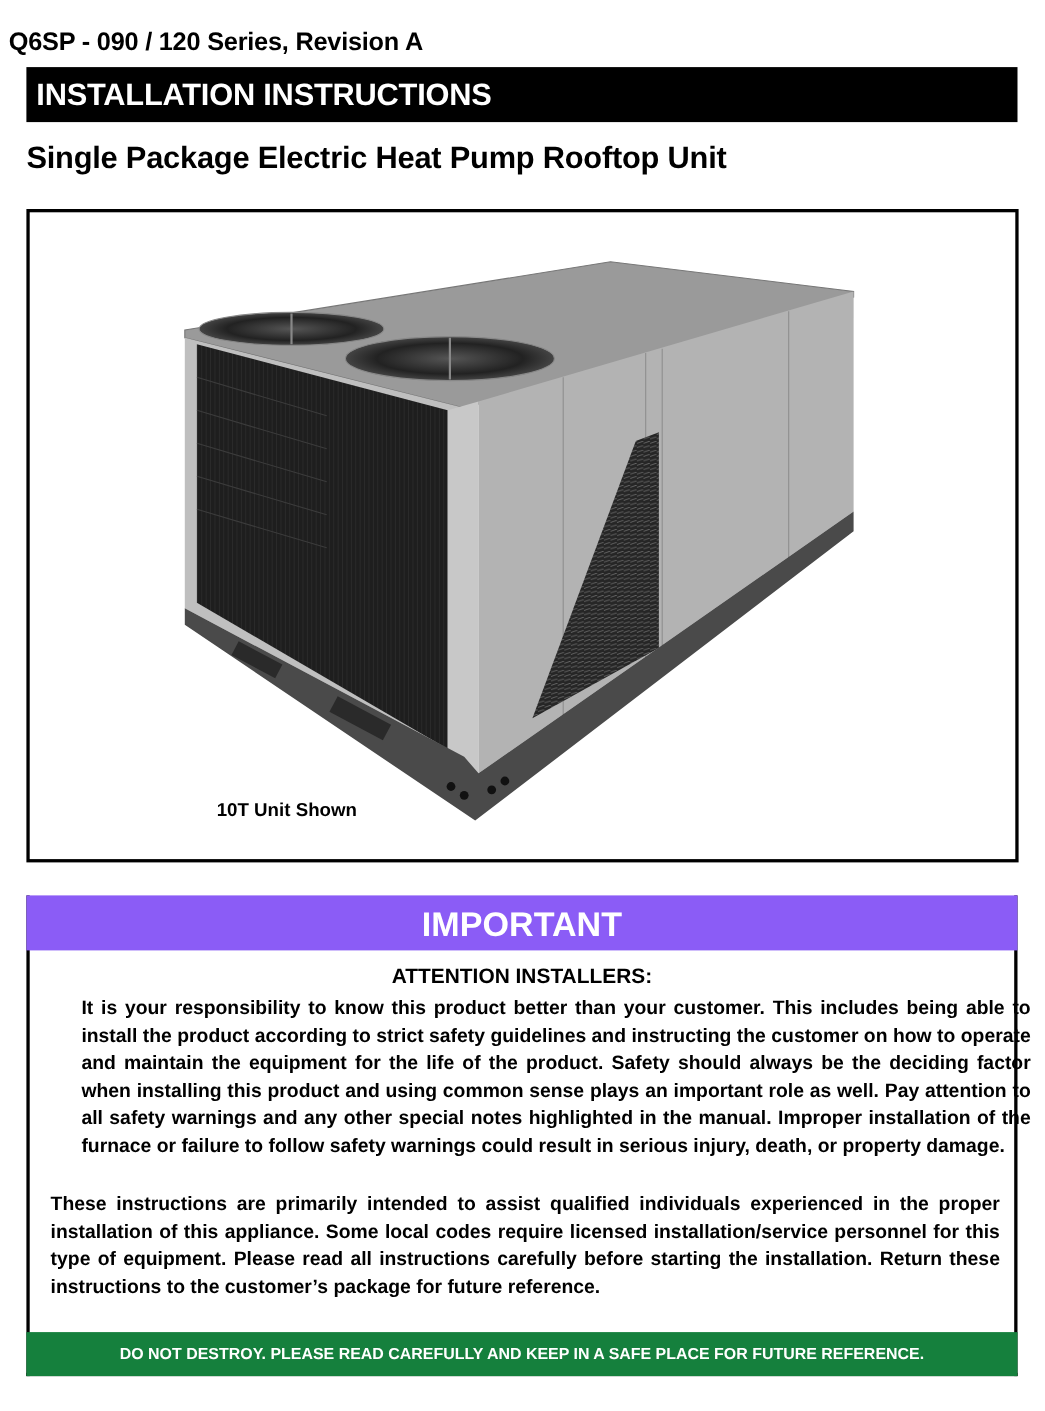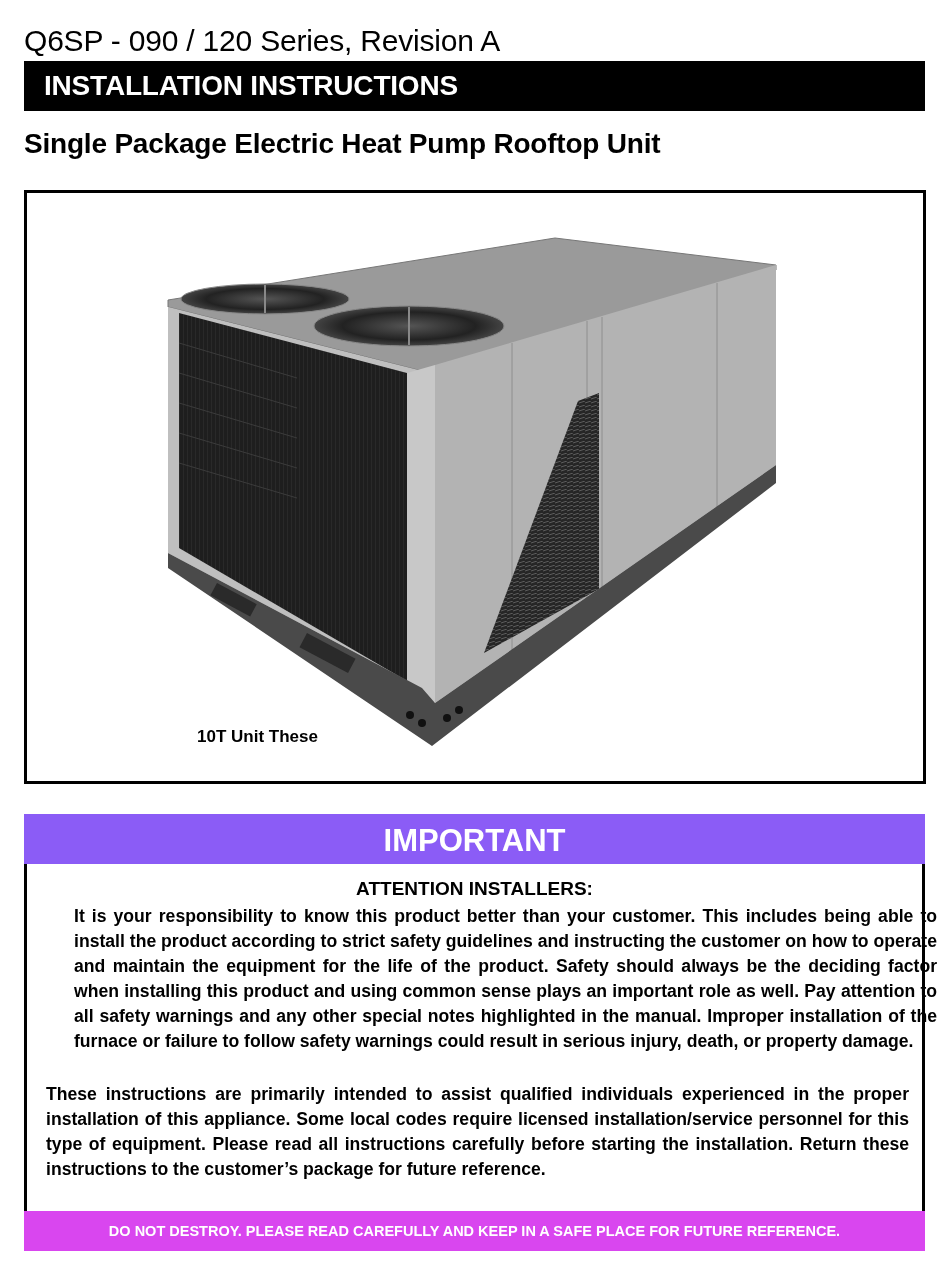--- a/index.html
+++ b/index.html
@@ -1,33 +1,33 @@
 <!DOCTYPE html>
 <html><head>
 <meta charset="utf-8">
 <style>
   html, body { margin: 0; padding: 0; background: #ffffff; }
   body { width: 950px; height: 1283px; position: relative; overflow: hidden;
          font-family: "Liberation Sans", sans-serif; color: #000; }
   .abs { position: absolute; }
-  .series-title { left: 24px; top: 24px; font-size: 30px; font-weight: normal; letter-spacing: -0.2px; }
+  .series-title { left: 8px; top: 24px; font-size: 23px; font-weight: bold; letter-spacing: -0.2px; }
   .title-bar { left: 24px; top: 61px; width: 901px; height: 50px; background: #000; }
-  .title-bar span { position: absolute; left: 20px; top: 9px; color: #fff; font-size: 28px; font-weight: bold; letter-spacing: -0.2px; }
+  .title-bar span { position: absolute; left: 9px; top: 9px; color: #fff; font-size: 28px; font-weight: bold; letter-spacing: -0.2px; }
   .subtitle { left: 24px; top: 128px; font-size: 28px; font-weight: bold; letter-spacing: -0.2px; }
   .figure-frame { left: 24px; top: 190px; width: 896px; height: 588px; border: 3px solid #000; background: #fff; }
   .figure-frame svg { position: absolute; left: 0; top: 0; }
   .caption { left: 170px; top: 534px; font-size: 17px; font-weight: bold; }
   .important-box { left: 24px; top: 814px; width: 895px; height: 434px; border: 3px solid #000; border-top: none; background: #fff; }
   .important-header { position: absolute; left: -3px; top: 0; width: 901px; height: 50px; background: #8b5cf6; color: #fff;
                       text-align: center; font-size: 31px; font-weight: bold; line-height: 54px; }
   .attention { position: absolute; left: 0; width: 100%; top: 64px; text-align: center; font-size: 19px; font-weight: bold; }
   .para { position: absolute; left: 19px; width: 863px; font-size: 17.6px; font-weight: bold; line-height: 25px; text-align: justify; }
   .para1 { top: 90px; margin-left: 28px; }
   .para2 { top: 268px; }
-  .footer-bar { position: absolute; left: -3px; top: 397px; width: 901px; height: 40px; background: #d946ef; color: #fff;
+  .footer-bar { position: absolute; left: -3px; top: 397px; width: 901px; height: 40px; background: #15803d; color: #fff;
                 text-align: center; font-size: 14.5px; font-weight: bold; line-height: 40px; }
 </style>
 </head>
 <body>
 
 <div class="abs series-title">Q6SP - 090 / 120 Series, Revision A</div>
 
 <div class="abs title-bar">
   <span>INSTALLATION INSTRUCTIONS</span>
 </div>
@@ -80,21 +80,21 @@
     <polygon points="551,208 572,200 572,396 457,460" fill="url(#grill)"></polygon>
 
     <polygon points="141,360 395,495 408,510 749,272 749,290 405,553 141,375" fill="#4a4a4a"></polygon>
     <rect x="190" y="390" width="45" height="14" fill="#2a2a2a" transform="rotate(28 190 390)"></rect>
     <rect x="280" y="440" width="55" height="16" fill="#2a2a2a" transform="rotate(28 280 440)"></rect>
     <circle cx="383" cy="522" r="4" fill="#111"></circle>
     <circle cx="395" cy="530" r="4" fill="#111"></circle>
     <circle cx="420" cy="525" r="4" fill="#111"></circle>
     <circle cx="432" cy="517" r="4" fill="#111"></circle>
   </svg>
-  <div class="abs caption">10T Unit These</div>
+  <div class="abs caption">10T Unit Shown</div>
 </div>
 
 <div class="abs important-box">
   <div class="important-header">IMPORTANT</div>
   <div class="attention">ATTENTION INSTALLERS:</div>
   <div class="para para1">It is your responsibility to know this product better than your customer. This includes being able to install the product according to strict safety guidelines and instructing the customer on how to operate and maintain the equipment for the life of the product. Safety should always be the deciding factor when installing this product and using common sense plays an important role as well. Pay attention to all safety warnings and any other special notes highlighted in the manual. Improper installation of the furnace or failure to follow safety warnings could result in serious injury, death, or property damage.</div>
   <div class="para para2">These instructions are primarily intended to assist qualified individuals experienced in the proper installation of this appliance. Some local codes require licensed installation/service personnel for this type of equipment. Please read all instructions carefully before starting the installation. Return these instructions to the customer’s package for future reference.</div>
   <div class="footer-bar">DO NOT DESTROY. PLEASE READ CAREFULLY AND KEEP IN A SAFE PLACE FOR FUTURE REFERENCE.</div>
 </div>
 

